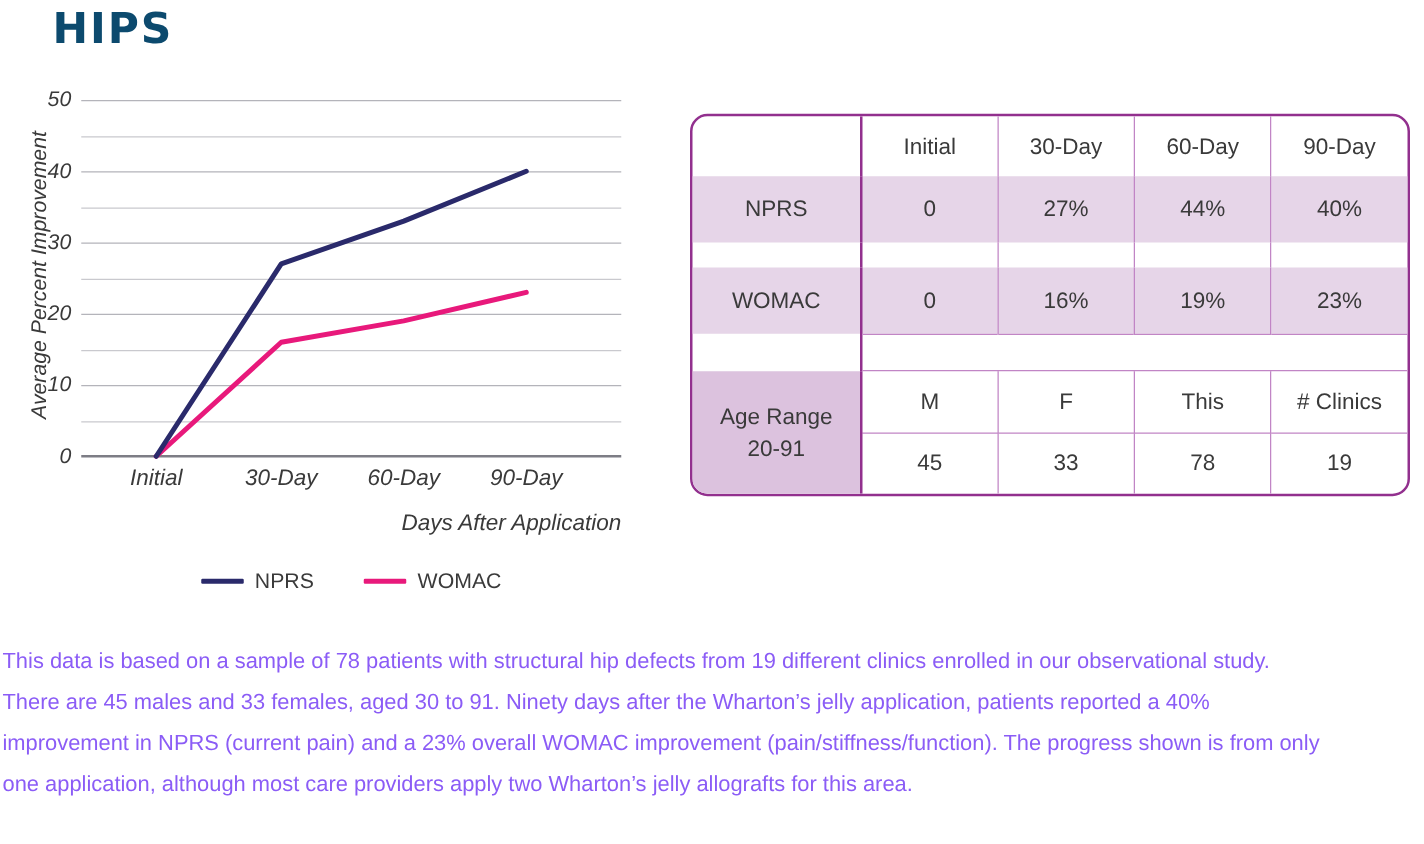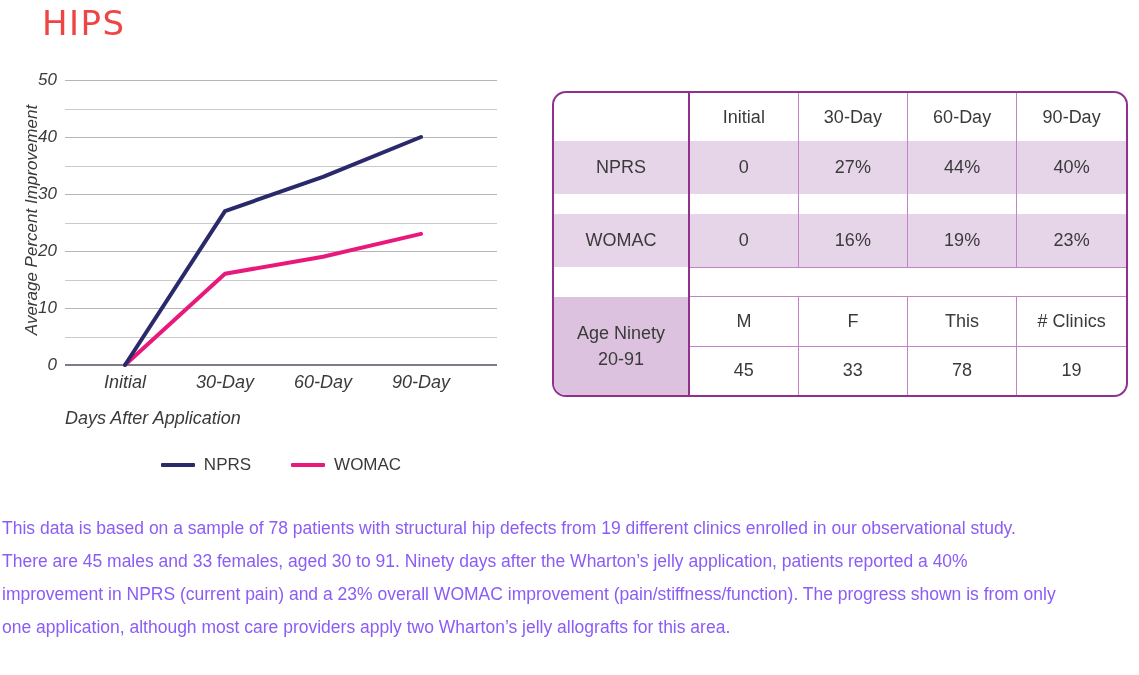--- a/index.html
+++ b/index.html
@@ -19,23 +19,23 @@
   
   #header {
     position: absolute;
     left: 42px;
     top: 6px;
     width: 600px;
   }
   #title-main {
     font-family: "DejaVu Sans", sans-serif;
     font-size: 34px;
-    font-weight: normal;
+    font-weight: bold;
     letter-spacing: 1.5px;
-    color: #ef4444;
+    color: #0c4a6e;
     line-height: 1.0;
     margin: 0;
   }
   #title-sub {
     font-family: "DejaVu Sans", sans-serif;
     font-size: 19px;
     font-weight: bold;
     letter-spacing: 0.9px;
     color: #e8197b;
     line-height: 1.0;
@@ -110,21 +110,21 @@
     margin-left: -60px;
     text-align: center;
     font-size: 18px;
     color: #3a3a3a;
   }
   #x-axis-title {
     position: absolute;
     left: 65px;
     top: 328px;
     width: 432px;
-    text-align: left;
+    text-align: right;
     font-size: 18px;
     font-style: italic;
     color: #3a3a3a;
   }
   #legend {
     position: absolute;
     left: 65px;
     top: 375px;
     width: 432px;
     display: flex;
@@ -298,21 +298,21 @@
         <td class="fill-light">23%</td>
       </tr>
 
       <tr class="row-gap2">
         <td class="col-label v-div"></td>
         <td class="h-div-top h-div-bot" colspan="4"></td>
       </tr>
 
       <tr class="row-sub">
         <td class="col-label v-div fill-dark agecell" rowspan="2">
-          <div>Age Ninety</div>
+          <div>Age Range</div>
           <div>20-91</div>
         </td>
         <td class="c-div h-div-bot">M</td>
         <td class="c-div h-div-bot">F</td>
         <td class="c-div h-div-bot">This</td>
         <td class="h-div-bot"># Clinics</td>
       </tr>
 
       <tr class="row-num">
         <td class="c-div">45</td>

